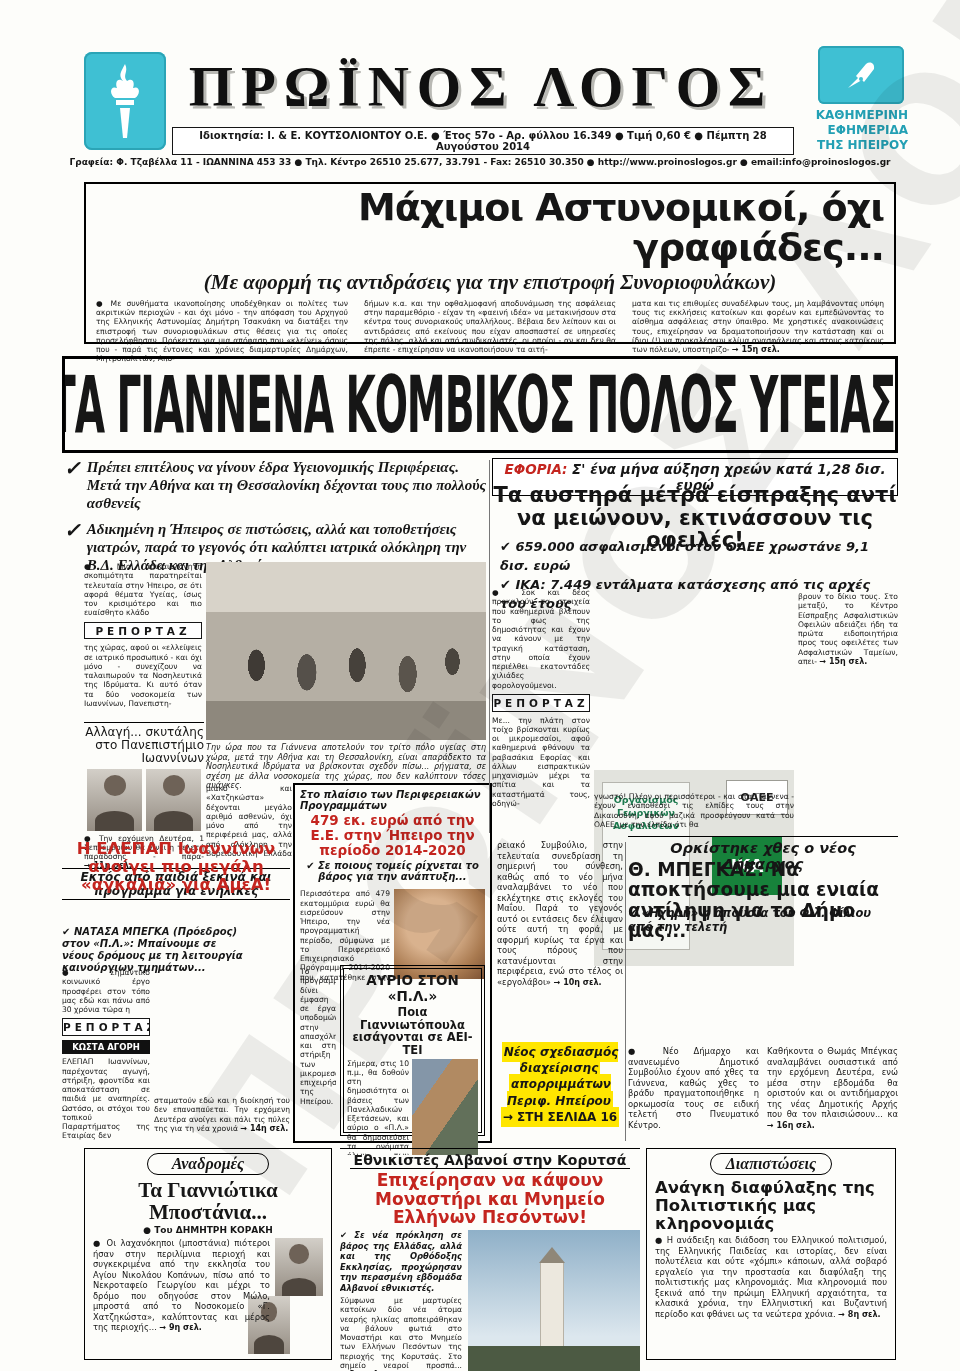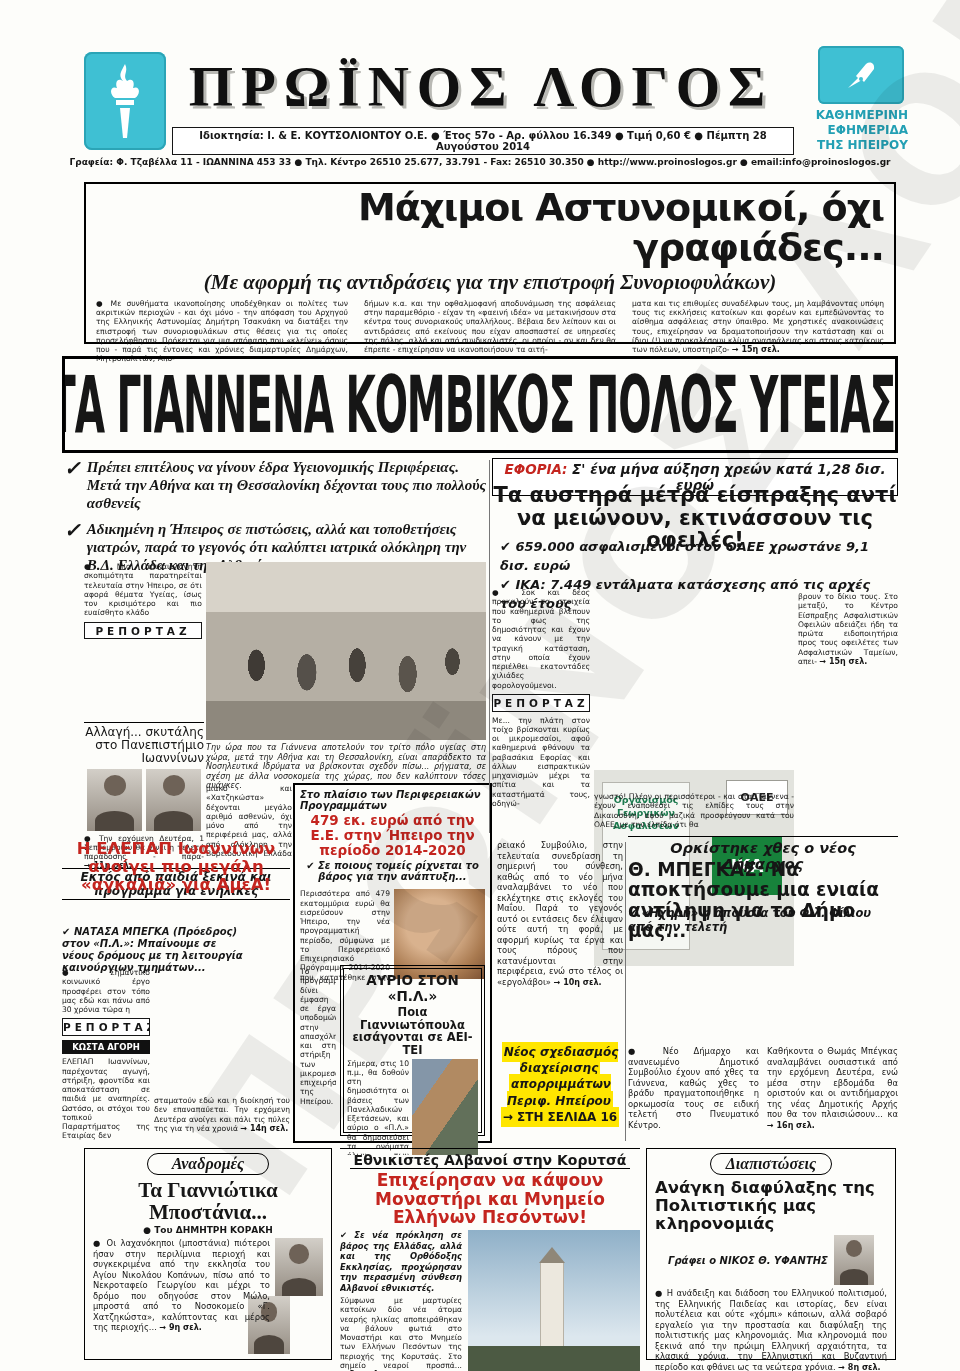--- a/index.html
+++ b/index.html
@@ -193,20 +193,21 @@
     </div>
     <div class="hb-item">
       <span class="hb-check serif i">✓</span>
       <span class="t serif b i">Αδικημένη η Ήπειρος σε πιστώσεις, αλλά και τοποθετήσεις γιατρών, παρά το γεγονός ότι καλύπτει ιατρικά ολόκληρη την Β.Δ. Ελλάδα και την Αλβανία</span>
     </div>
   </div>
 
   <div class="abs hcol sm j">
     <span>● Μια αδικαιολόγητη σκοπιμότητα παρατηρείται τελευταία στην Ήπειρο, σε ότι αφορά θέματα Υγείας, ίσως τον κρισιμότερο και πιο ευαίσθητο κλάδο</span>
     <div class="reportaz">ΡΕΠΟΡΤΑΖ</div>
+    <span>της χώρας, αφού οι «ελλείψεις σε ιατρικό προσωπικό - και όχι μόνο - συνεχίζουν να ταλαιπωρούν τα Νοσηλευτικά της Ιδρύματα. Κι αυτό όταν τα δύο νοσοκομεία των Ιωαννίνων, Πανεπιστη-</span>
   </div>
 
   <div class="abs photo photo-hospital"></div>
   <div class="abs hcap i j">Την ώρα που τα Γιάννενα αποτελούν τον τρίτο πόλο υγείας στη χώρα, μετά την Αθήνα και τη Θεσσαλονίκη, είναι απαράδεκτο τα Νοσηλευτικά Ιδρύματα να βρίσκονται σχεδόν πίσω... ρήγματα, σε σχέση με άλλα νοσοκομεία της χώρας, που δεν καλύπτουν τόσες ανάγκες.</div>
   <div class="abs htail sm j">
     <span>μιακό και «Χατζηκώστα» δέχονται μεγάλο αριθμό ασθενών, όχι μόνο από την περιφέρειά μας, αλλά από ολόκληρη την Βορειοδυτική Ελλάδα και την Αλβανία. Τεράστια προβλήματα βέβαια, ως γνωστόν, αντιμετωπίζει και το νοσηλευτικό προσωπικό</span>
     
   </div>
 
   <div class="abs unibox">
@@ -320,41 +321,37 @@
       <div class="portrait anad-portrait"></div>
     </div>
   </div>
 
   <div class="abs kor">
     <div class="k-kicker b"><span>Εθνικιστές Αλβανοί στην Κορυτσά</span></div>
     <div class="k-head red">Επιχείρησαν να κάψουν Μοναστήρι και Μνημείο Ελλήνων Πεσόντων!</div>
     <div class="k-row">
       <div class="k-body">
         <div class="sm9 j b i">
-          <span>✔</span> <span>Σε νέα πρόκληση σε βάρος της Ελλάδας, αλλά και της Ορθόδοξης Εκκλησίας, προχώρησαν την περασμένη σύνθεση Αλβανοί εθνικιστές.</span>
+          <span>✔</span> <span>Σε νέα πρόκληση σε βάρος της Ελλάδας, αλλά και της Ορθόδοξης Εκκλησίας, προχώρησαν την περασμένη εβδομάδα Αλβανοί εθνικιστές.</span>
         </div>
         <div class="sm j" style="margin-top:3px">
           <span>Σύμφωνα με μαρτυρίες κατοίκων δύο νέα άτομα νεαρής ηλικίας αποπειράθηκαν να βάλουν φωτιά στο Μοναστήρι και στο Μνημείο των Ελλήνων Πεσόντων της περιοχής της Κορυτσάς. Στο σημείο νεαροί προσπά...</span>
           <span class="pageref"><span>→</span> <span>2η σελ.</span></span>
         </div>
       </div>
       <div class="photo photo-tower">
         <div class="tower"></div>
         <div class="tw-fg"></div>
       </div>
     </div>
   </div>
 
   <div class="abs diap">
     <span class="pill serif b i">Διαπιστώσεις</span>
     <div class="diap-title">Ανάγκη διαφύλαξης της Πολιτιστικής μας κληρονομιάς</div>
-    <div class="diap-byrow">
-      <span class="b i" style="font-size:10px">Γράφει ο ΝΙΚΟΣ Θ. ΥΦΑΝΤΗΣ</span>
-      <div class="portrait diap-portrait"></div>
-    </div>
     <div class="sm9 j">
       <span>● Η ανάδειξη και διάδοση του Ελληνικού πολιτισμού, της Ελληνικής Παιδείας και ιστορίας, δεν είναι πολυτέλεια και ούτε «χόμπι» κάποιων, αλλά σοβαρό εργαλείο για την προστασία και διαφύλαξη της πολιτιστικής μας κληρονομιάς. Μια κληρονομιά που ξεκινά από την πρώιμη Ελληνική αρχαιότητα, τα κλασικά χρόνια, την Ελληνιστική και Βυζαντινή περίοδο και φθάνει ως τα νεώτερα χρόνια.</span>
       <span class="pageref"><span>→</span> <span>8η σελ.</span></span>
     </div>
   </div>
 
   <div class="abs vline" style="left:489px;top:460px;height:373px"></div>
   <div class="abs vline" style="left:625px;top:842px;height:299px"></div>
 
 </div>

